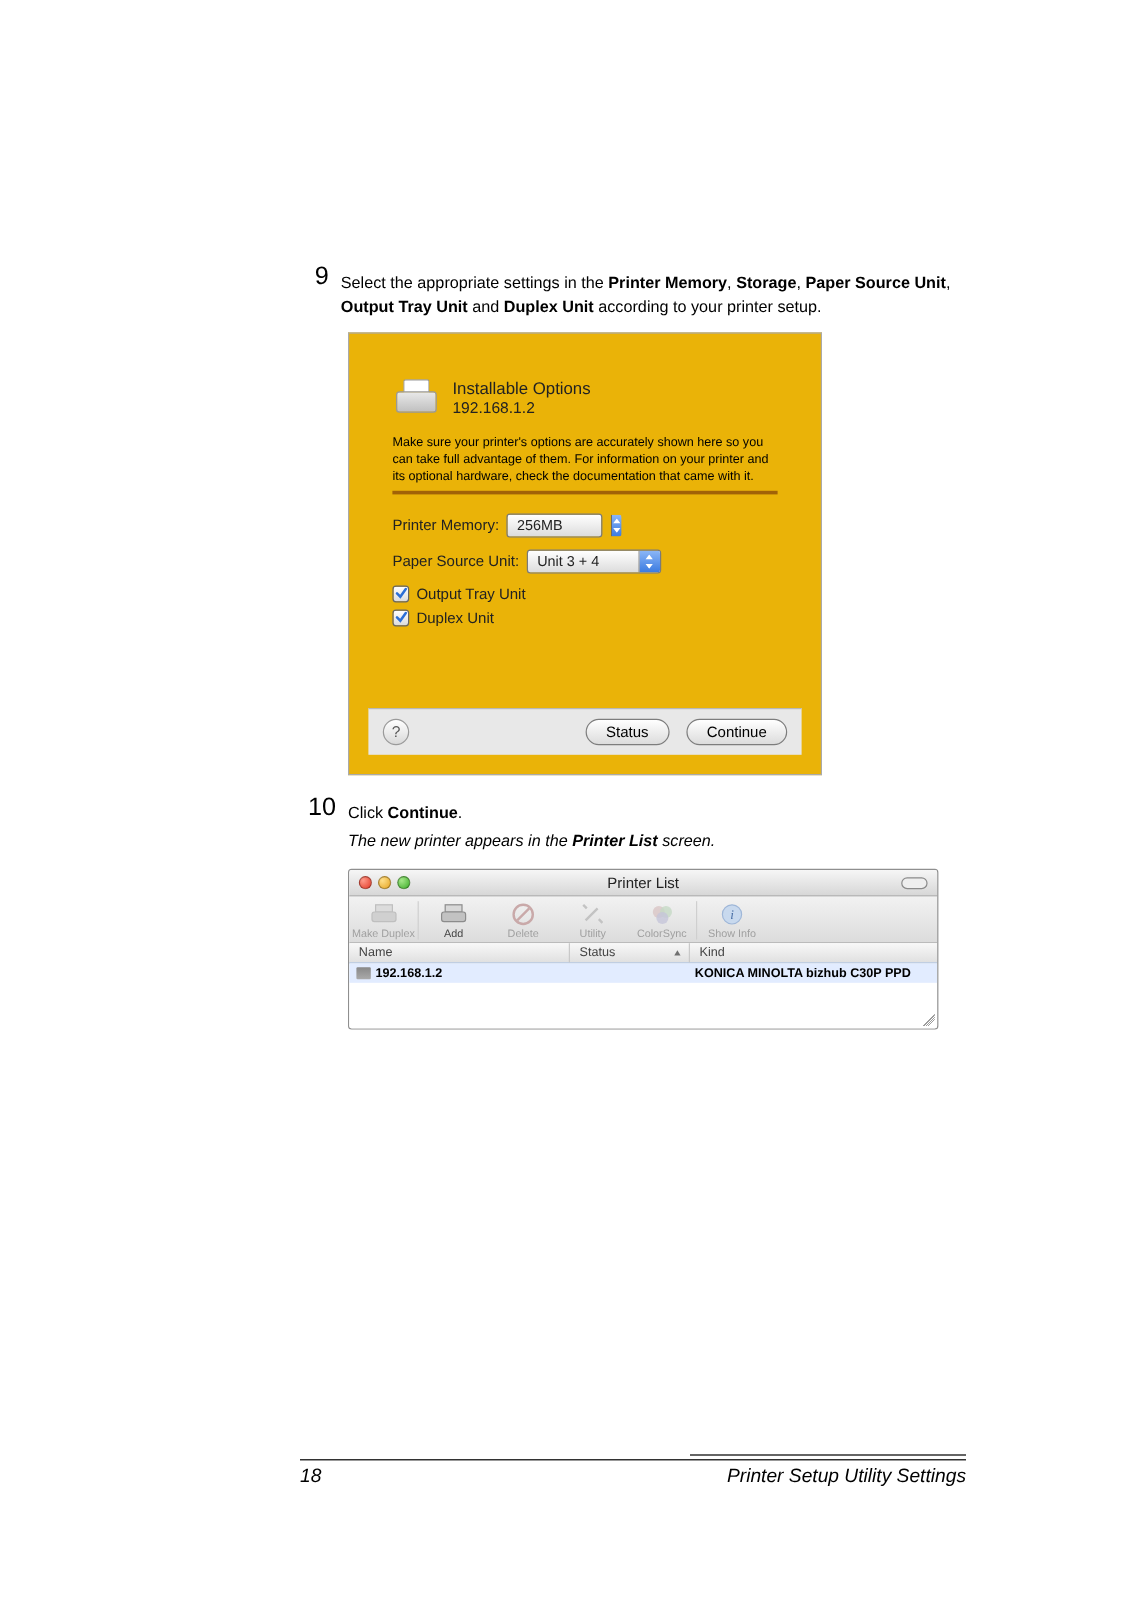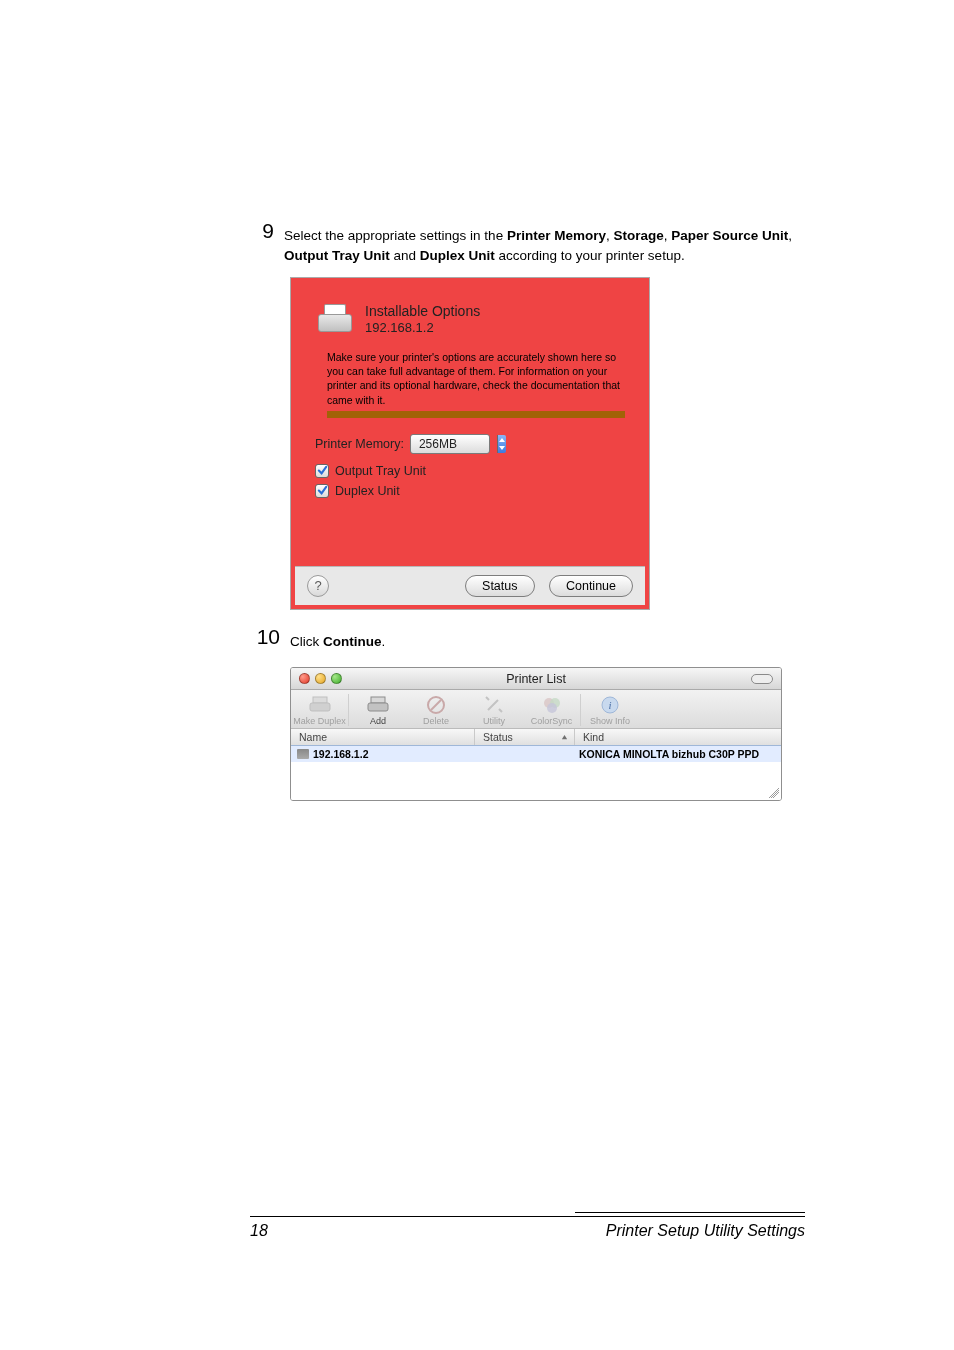--- a/index.html
+++ b/index.html
@@ -35,24 +35,24 @@
   }
   .step-text {
     font-size: 13.5px;
     line-height: 1.45;
     padding-top: 6px;
   }
   .bold { font-weight: 700; }
   .dialog-wrap {
     margin-left: 40px;
     margin-top: 8px;
-    width: 360px;
+    width: 395px;
     border: 1px solid #aaa;
-    background: #ef4444;
-    padding: 4px;
+    background: #eab308;
+    padding: 16px;
   }
   .dialog-inner {
     padding: 20px 20px 8px 20px;
   }
   .dlg-head {
     display: flex;
     align-items: center;
     margin-bottom: 14px;
   }
   .printer-ico {
@@ -68,24 +68,23 @@
   .printer-ico::after {
     content:"";position:absolute;left:3px;top:12px;width:32px;height:16px;
     background:linear-gradient(#e8e8e8,#c0c0c0);border:1px solid #999;border-radius:3px;
   }
   .dlg-titles .t1 { font-size: 14px; color: #222; }
   .dlg-titles .t2 { font-size: 13px; color: #222; margin-top: 1px;}
   .dlg-note {
     font-size: 10.5px;
     line-height: 1.35;
     color: #000;
-    border-bottom: 7px solid #a16207;
+    border-bottom: 3px solid #a16207;
     padding-bottom: 4px;
     margin-bottom: 16px;
-    margin-left: 12px;
   }
   .opt-row {
     display: flex;
     align-items: center;
     font-size: 12.5px;
     color: #222;
     margin-bottom: 10px;
   }
   .opt-row .lbl { margin-right: 6px; }
   .select {
@@ -273,20 +272,32 @@
         <span class="lbl">Printer Memory:</span>
         <span class="select sel-mem">
           <span>256MB</span>
           <span class="cap">
               <svg viewBox="0 0 8 12">
                 <path d="M4 0 L7 4 L1 4 Z M4 12 L1 8 L7 8 Z" fill="#fff"></path>
               </svg>
             </span>
         </span>
       </div>
+      <div class="opt-row">
+        <span class="lbl">Paper Source Unit:</span>
+        <span class="select sel-psu">
+          <span>Unit 3 + 4</span>
+          <span style="flex:1"></span>
+          <span class="cap">
+              <svg viewBox="0 0 8 12">
+                <path d="M4 0 L7 4 L1 4 Z M4 12 L1 8 L7 8 Z" fill="#fff"></path>
+              </svg>
+            </span>
+        </span>
+      </div>
       <div class="chk-row">
         <span class="chk">
             <svg viewBox="0 0 12 12">
               <path d="M2 6 L5 9 L10 2" stroke="#2c6fd6" stroke-width="2.3" fill="none" stroke-linecap="round"></path>
             </svg>
           </span>
         <span>Output Tray Unit</span>
       </div>
       <div class="chk-row" style="margin-bottom:60px;">
         <span class="chk">
@@ -304,20 +315,23 @@
         <span class="btn">Continue</span>
       </div>
     </div>
   </div>
 
   <div class="step10">
     <div class="step-num">10</div>
     <div class="step-text">
       <span>Click </span><span class="bold">Continue</span><span>.</span>
     </div>
+  </div>
+  <div class="em-line">
+    <span>The new printer appears in the </span><span style="font-weight:700;font-style:italic;">Printer List</span><span> screen.</span>
   </div>
 
   <div class="list-window">
     <div class="lw-titlebar">
       <div class="traffic">
         <div class="dot r"></div>
         <div class="dot y"></div>
         <div class="dot g"></div>
       </div>
       <div class="lw-title">Printer List</div>

